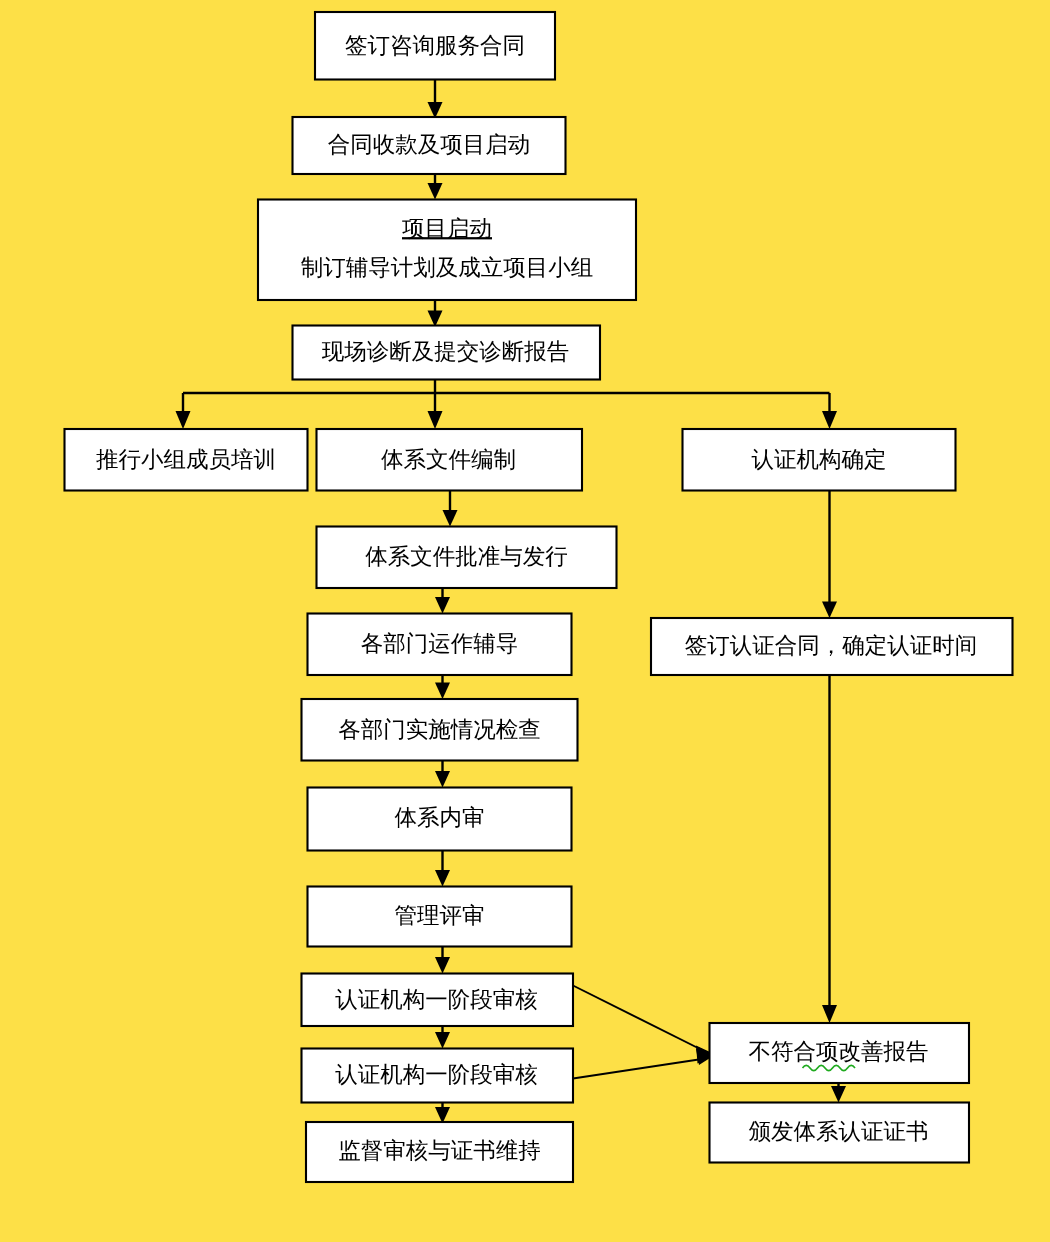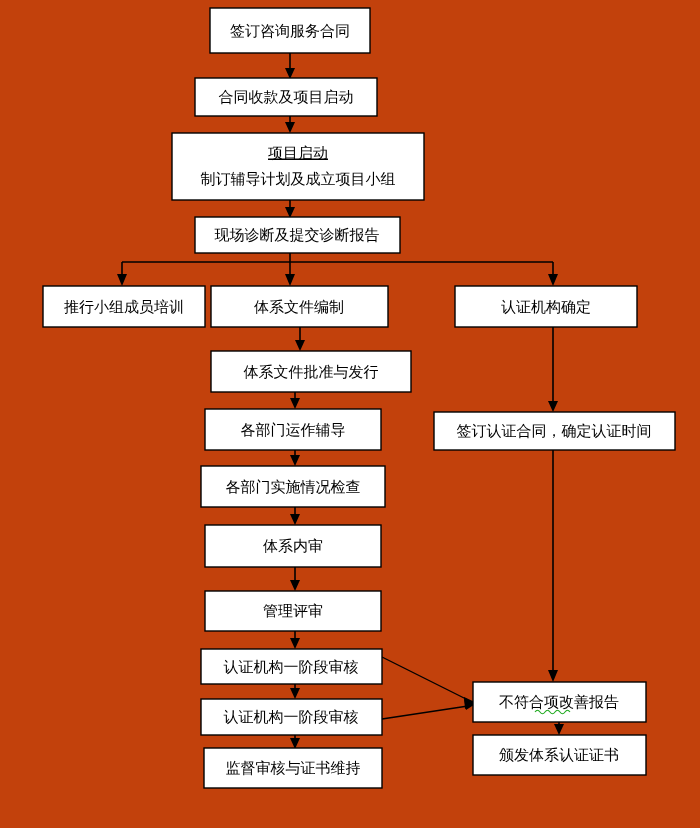--- a/index.html
+++ b/index.html
@@ -10,21 +10,21 @@
   body {
     width: 700px;
     height: 828px;
     font-family: "DejaVu Sans", "Liberation Sans", sans-serif;
     overflow: hidden;
   }
   #flow-root {
     position: relative;
     width: 700px;
     height: 828px;
-    background: #c2410c;
+    background: #fde047;
   }
   svg#flow-svg {
     position: absolute;
     left: 0;
     top: 0;
     width: 700px;
     height: 828px;
     display: block;
   }
   .node-box {

